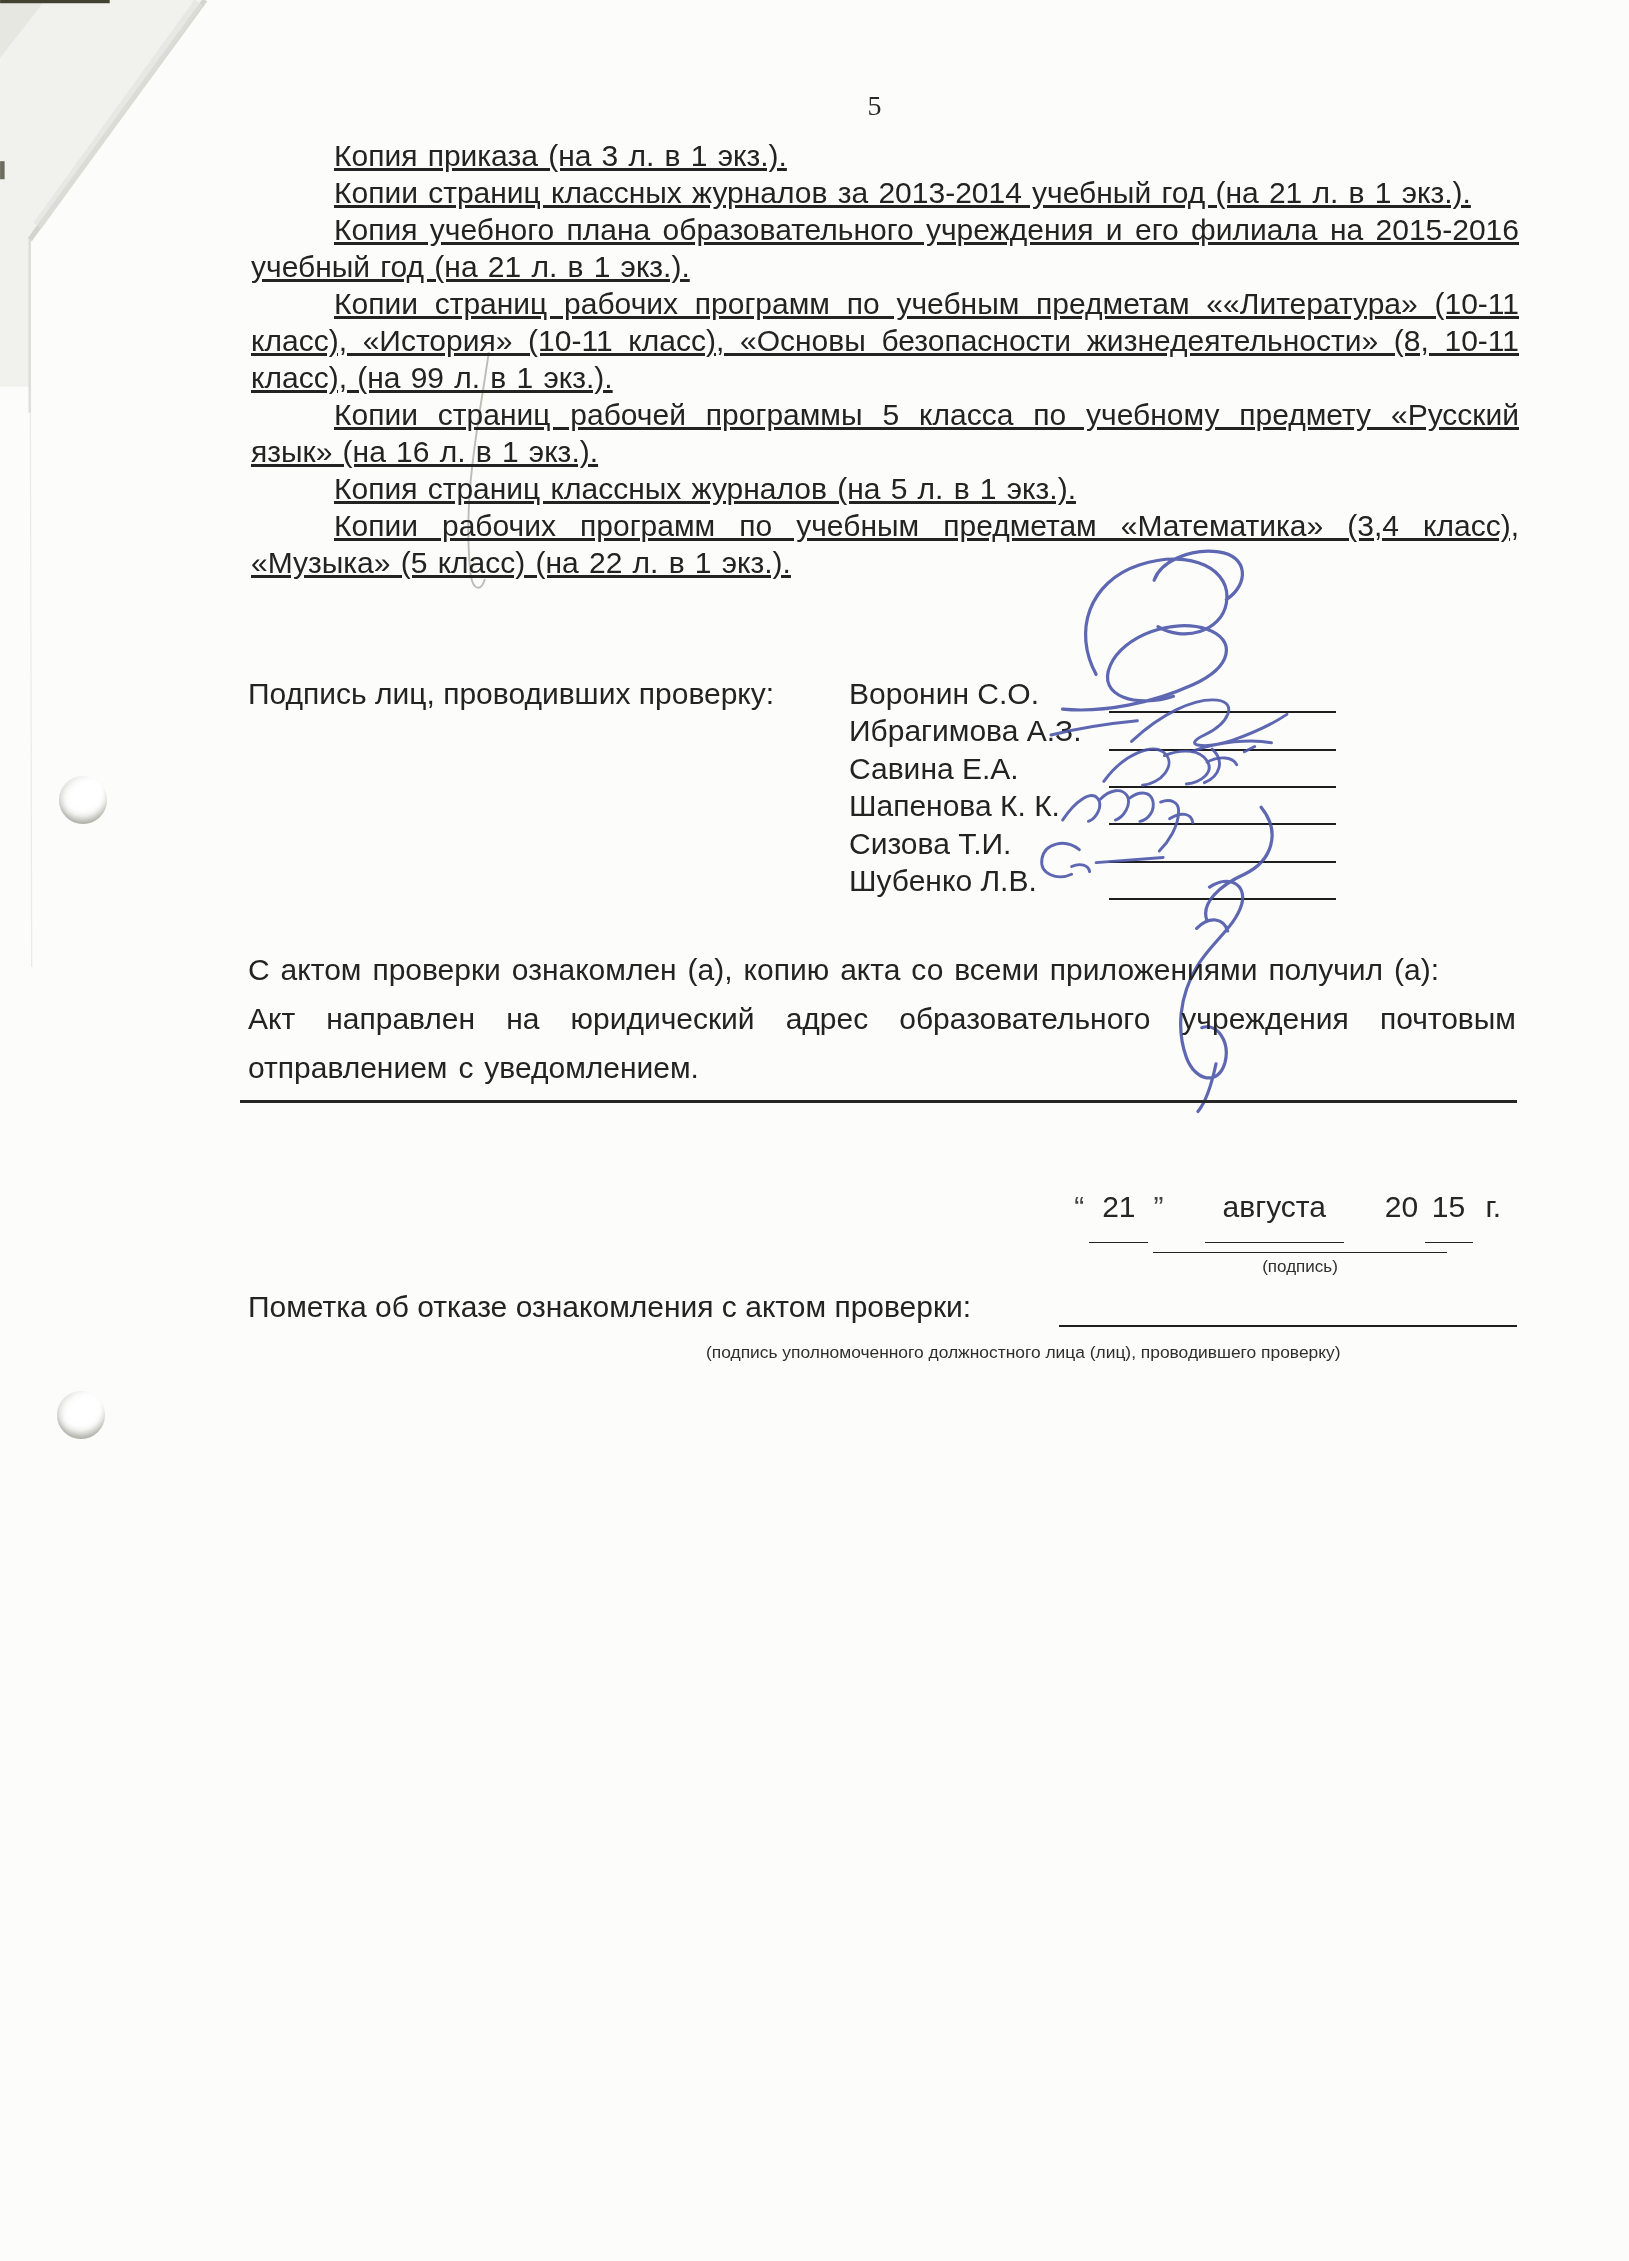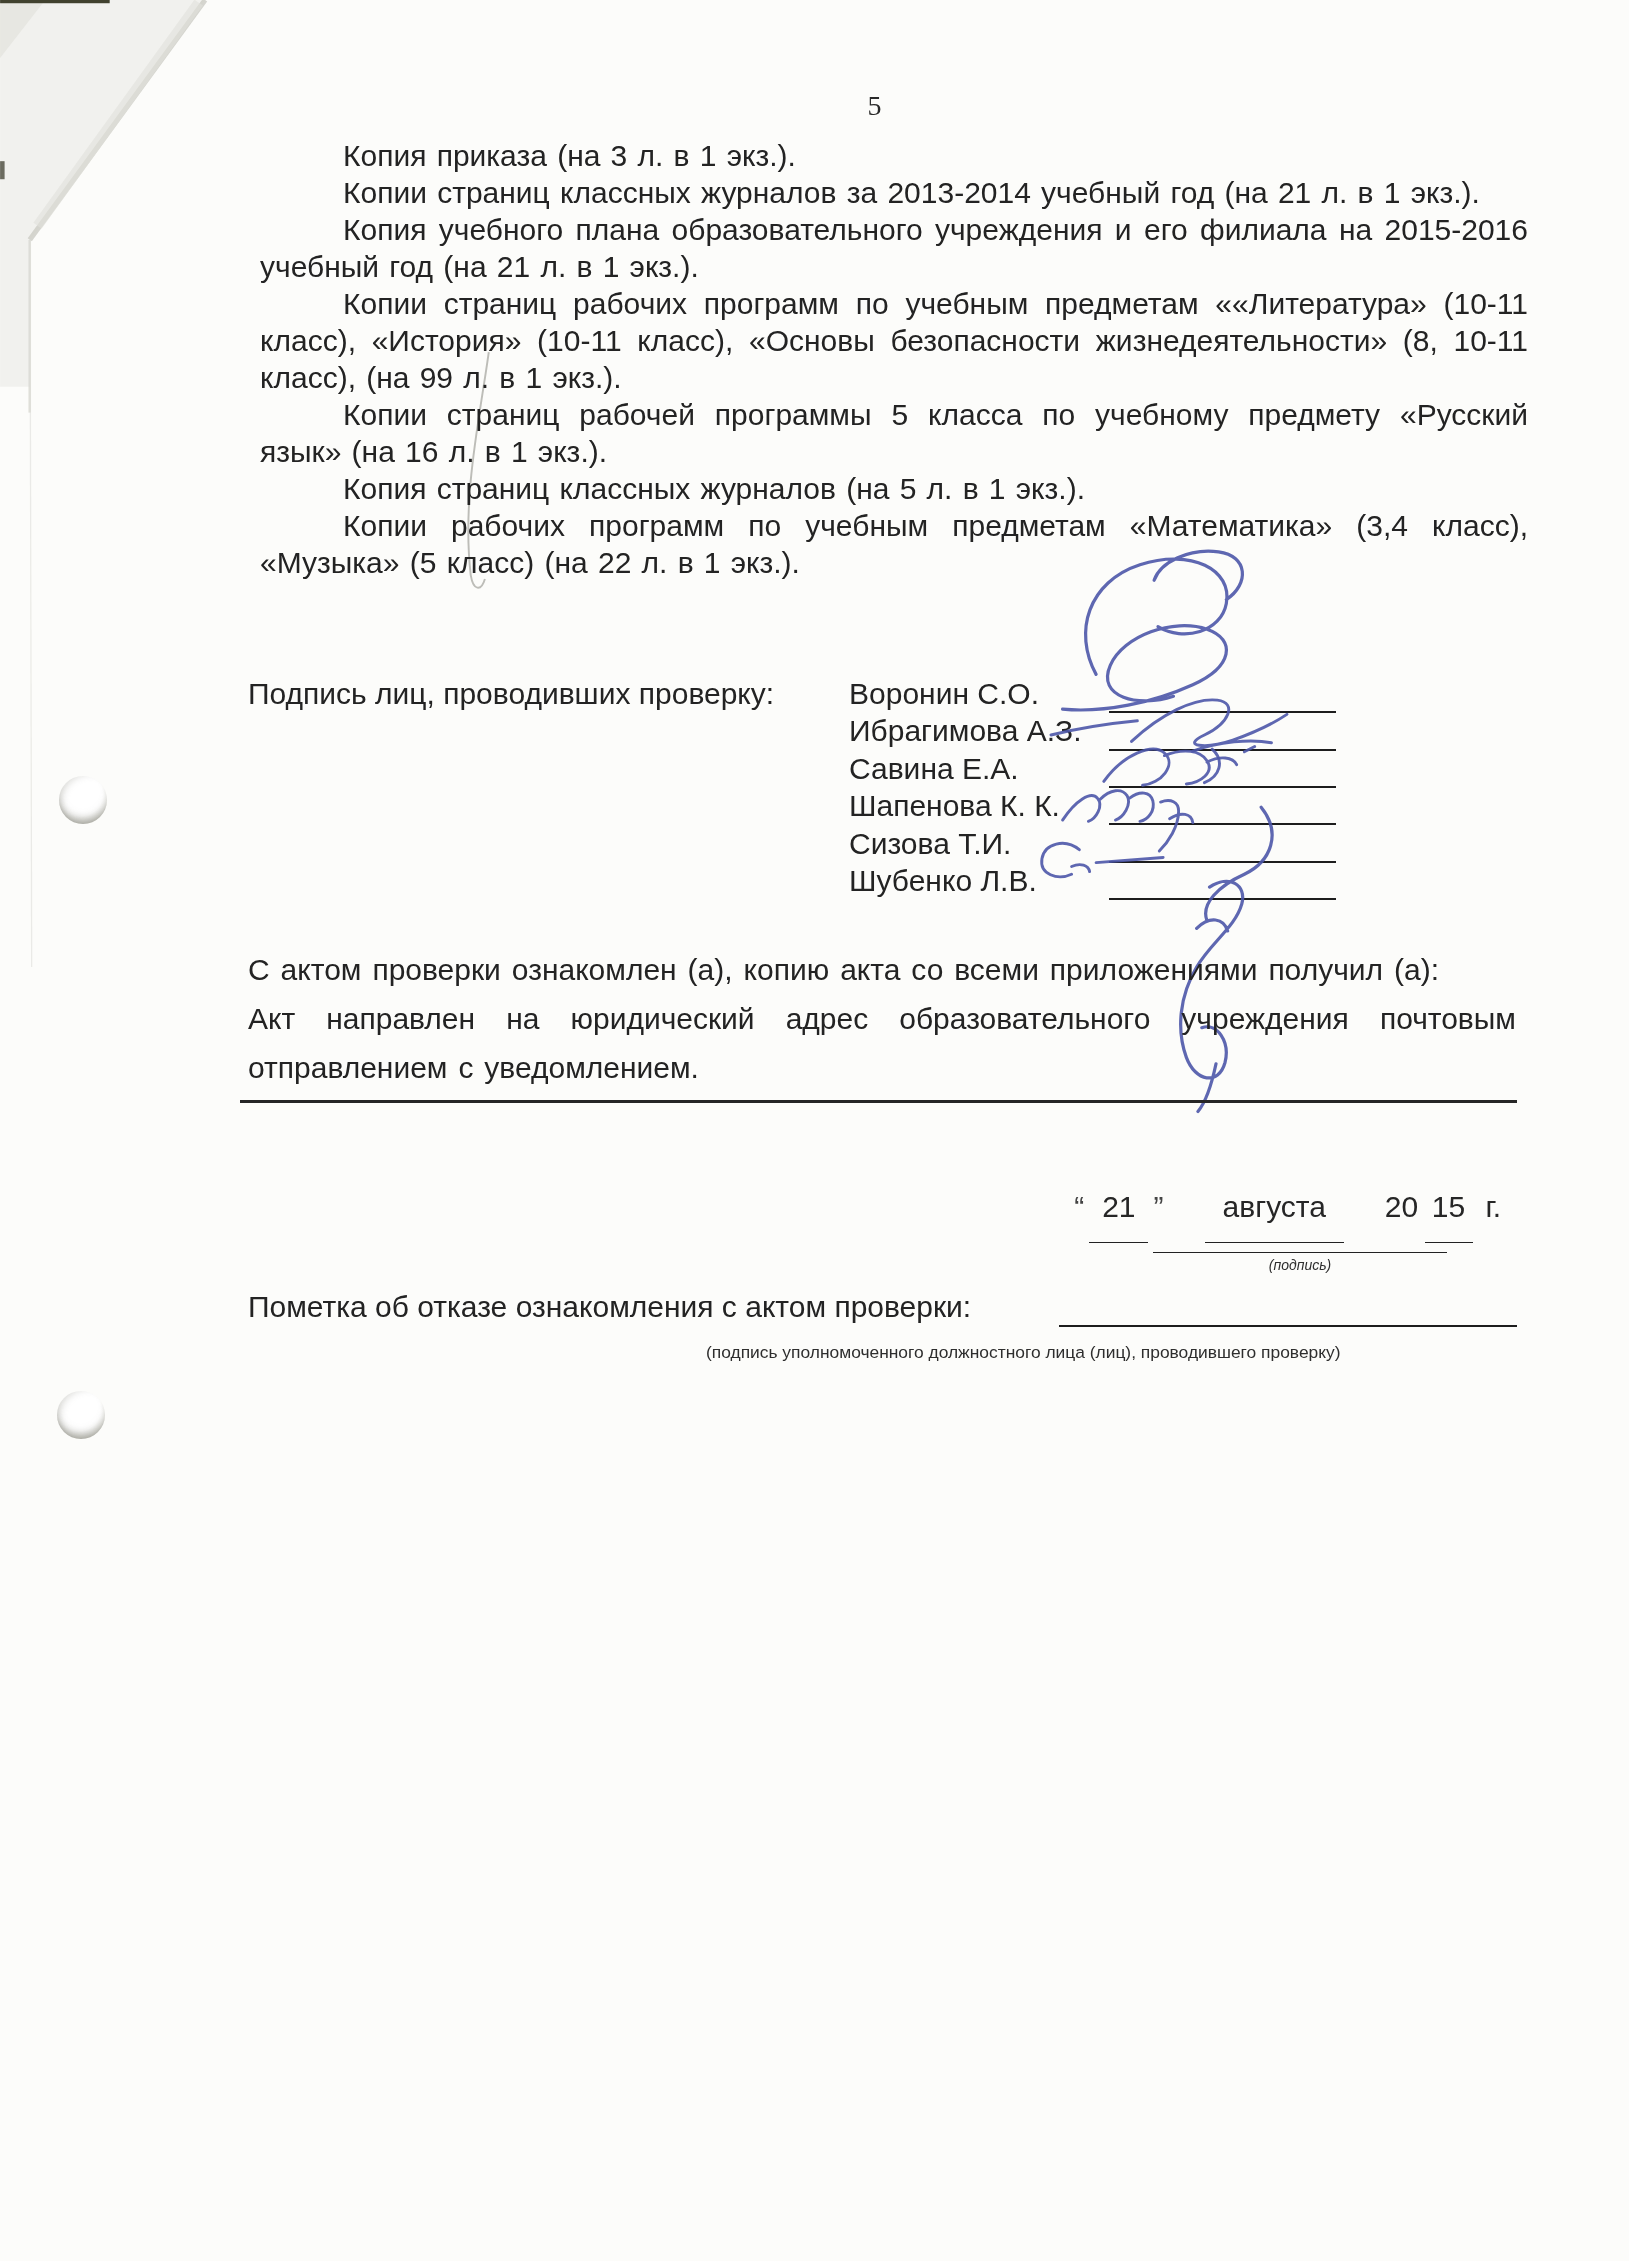--- a/index.html
+++ b/index.html
@@ -10,22 +10,22 @@
   }
   
   .artifact-svg{position:absolute; left:0; top:0; pointer-events:none;}
   
   .page-number{
     position:absolute; left:852px; top:90px; width:45px; text-align:center;
     font-family:"Liberation Serif", serif; font-size:28px; color:#2a2a2a;
   }
   
   .body-block{
-    position:absolute; left:260px; top:137px; width:1268px;
-    font-size:30px; line-height:37px; text-align:justify; word-spacing:1.9px;
+    position:absolute; left:251px; top:137px; width:1268px;
+    font-size:30px; line-height:37px; text-align:justify; word-spacing:1.9px;text-decoration:underline;
   }
   .body-block p{margin:0; text-indent:83px;}
   
   .sig-section{position:absolute; left:248px; top:677px; width:1268px; height:271px;}
   .sig-label{position:absolute; left:0; top:0; font-size:30px; white-space:nowrap;}
   .sig-row{position:absolute; left:601px; height:37px; white-space:nowrap;}
   .sig-name{font-size:30px;}
   .sig-line{
     position:absolute; left:861px; width:227px; height:0;
     border-bottom:2.6px solid #1d1d1d;
@@ -48,21 +48,21 @@
   }
   .date-row .q{padding:0 5.2px; color:#444;}
   .u-seg{display:inline-block; text-align:center; border-bottom:1.9px solid #222; padding-bottom:18px;}
   .seg-day{width:59px;}
   .seg-month{width:139px; margin-left:36px;}
   .seg-y20{margin-left:41px; padding-right:6.4px;}
   .seg-y15{width:48px;}
   .seg-g{margin-left:13px;}
   
   .podpis-line{position:absolute; left:1153px; top:1252px; width:294px; height:0; border-top:1.9px solid #222;}
-  .podpis-label{position:absolute; left:1153px; top:1257px; width:294px; text-align:center; font-size:14px; color:#2e2e2e;font-style:italic;}
+  .podpis-label{position:absolute; left:1153px; top:1257px; width:294px; text-align:center; font-size:17px; color:#2e2e2e;}
   
   .refusal-label{position:absolute; left:248px; top:1290px; font-size:30px; white-space:nowrap;}
   .refusal-line{position:absolute; left:1059px; top:1297px; width:458px; height:0; border-top:2.6px solid #1d1d1d; margin-top:28px;}
   .refusal-note{
     position:absolute; left:706px; top:1342px; width:825px; 
     font-size:17.4px; color:#2e2e2e;
   }
   
   .hole{
     position:absolute; width:48px; height:48px; border-radius:50%;

